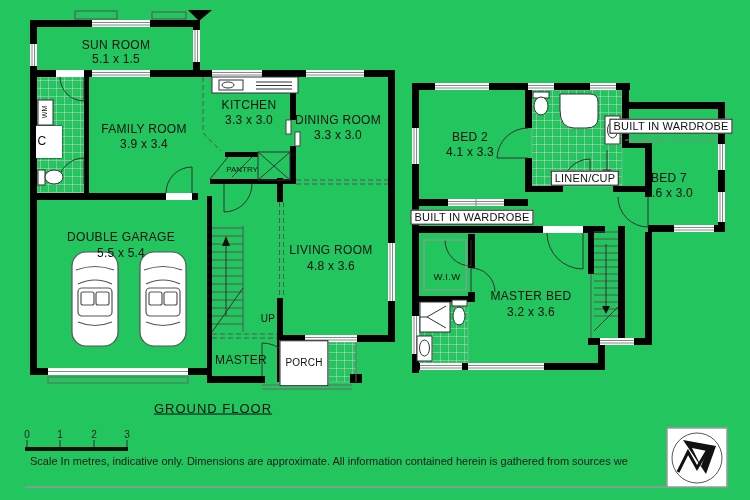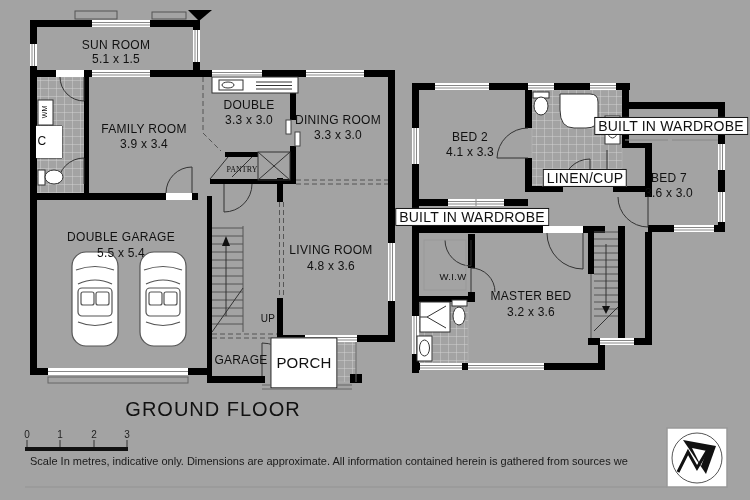--- a/index.html
+++ b/index.html
@@ -1,28 +1,28 @@
 <!DOCTYPE html>
 <html><head>
 <meta charset="utf-8">
 <style>
   html,body{margin:0;padding:0;background:#fff;}
-  #canvas{position:relative;width:750px;height:500px;background:#a3a3a3;overflow:hidden;
+  #canvas{position:relative;width:750px;height:500px;background:#22c55e;overflow:hidden;
           font-family:"Liberation Sans",sans-serif;color:#111;}
   svg{position:absolute;left:0;top:0;}
   .lbl{position:absolute;transform:translate(-50%,-50%);white-space:nowrap;
        font-size:12px;line-height:1.15;letter-spacing:.3px;color:#111;text-align:center;}
   .dims{font-size:12px;letter-spacing:.2px;}
-  .small{font-size:8px;letter-spacing:0;font-family:Liberation Serif, serif;}
+  .small{font-size:8px;letter-spacing:0;}
   .tiny{font-size:7px;letter-spacing:0;}
   .up{font-size:10px;padding-left:32px;}
-  .wiw{font-size:9.5px;margin-left:6px;}
-  .boxed{border:1px solid #111;background:#fff;padding:0 3px;font-size:14px;letter-spacing:.2px;}
-  .porchbox{font-size:15px;padding:16px 5px;}
-  .title{font-size:20px;letter-spacing:1px;}
+  .wiw{font-size:9.5px;}
+  .boxed{border:1px solid #111;background:#fff;padding:0 3px;font-size:11px;letter-spacing:.2px;}
+  .porchbox{font-size:10px;padding:16px 5px;}
+  .title{font-size:13px;letter-spacing:1px;text-decoration:underline;}
   .title2{word-spacing:6px;}
   .rot{transform:translate(-50%,-50%) rotate(-90deg);}
   .disc{position:absolute;font-size:11px;line-height:14px;color:#1a1a1a;white-space:nowrap;text-align:center;}
   .tick{position:absolute;transform:translate(-50%,0);font-size:10px;color:#222;}
 </style>
 </head>
 <body>
 
 <div id="canvas">
 
@@ -258,36 +258,36 @@
     <path d="M678 472 L688 452 L697 468 L710 446" stroke="#111" stroke-width="3" fill="none"></path>
   </g>
 </svg>
 
 <div class="lbl" style="left:116px;top:46px">SUN ROOM</div>
 <div class="lbl dims" style="left:116px;top:60px">5.1 x 1.5</div>
 
 <div class="lbl" style="left:144px;top:130px">FAMILY ROOM</div>
 <div class="lbl dims" style="left:144px;top:145px">3.9 x 3.4</div>
 
-<div class="lbl" style="left:249px;top:106px">DOUBLE</div>
+<div class="lbl" style="left:249px;top:106px">KITCHEN</div>
 <div class="lbl dims" style="left:249px;top:121px">3.3 x 3.0</div>
 
 <div class="lbl" style="left:338px;top:121px">DINING ROOM</div>
 <div class="lbl dims" style="left:338px;top:136px">3.3 x 3.0</div>
 
 <div class="lbl small" style="left:242px;top:170px">PANTRY</div>
 
 <div class="lbl" style="left:121px;top:238px">DOUBLE GARAGE</div>
 <div class="lbl dims" style="left:121px;top:254px">5.5 x 5.4</div>
 
 <div class="lbl" style="left:331px;top:251px">LIVING ROOM</div>
 <div class="lbl dims" style="left:331px;top:267px">4.8 x 3.6</div>
 
 <div class="lbl up" style="left:252px;top:319px">UP</div>
-<div class="lbl" style="left:241px;top:361px">GARAGE</div>
+<div class="lbl" style="left:241px;top:361px">MASTER</div>
 <div class="lbl boxed porchbox" style="left:304px;top:363px">PORCH</div>
 
 <div class="lbl tiny rot" style="left:45px;top:112px">WM</div>
 <div class="lbl" style="left:42px;top:142px">C</div>
 
 <div class="lbl" style="left:470px;top:138px">BED 2</div>
 <div class="lbl dims" style="left:470px;top:153px">4.1 x 3.3</div>
 
 <div class="lbl boxed" style="left:671px;top:126px">BUILT IN WARDROBE</div>
 

